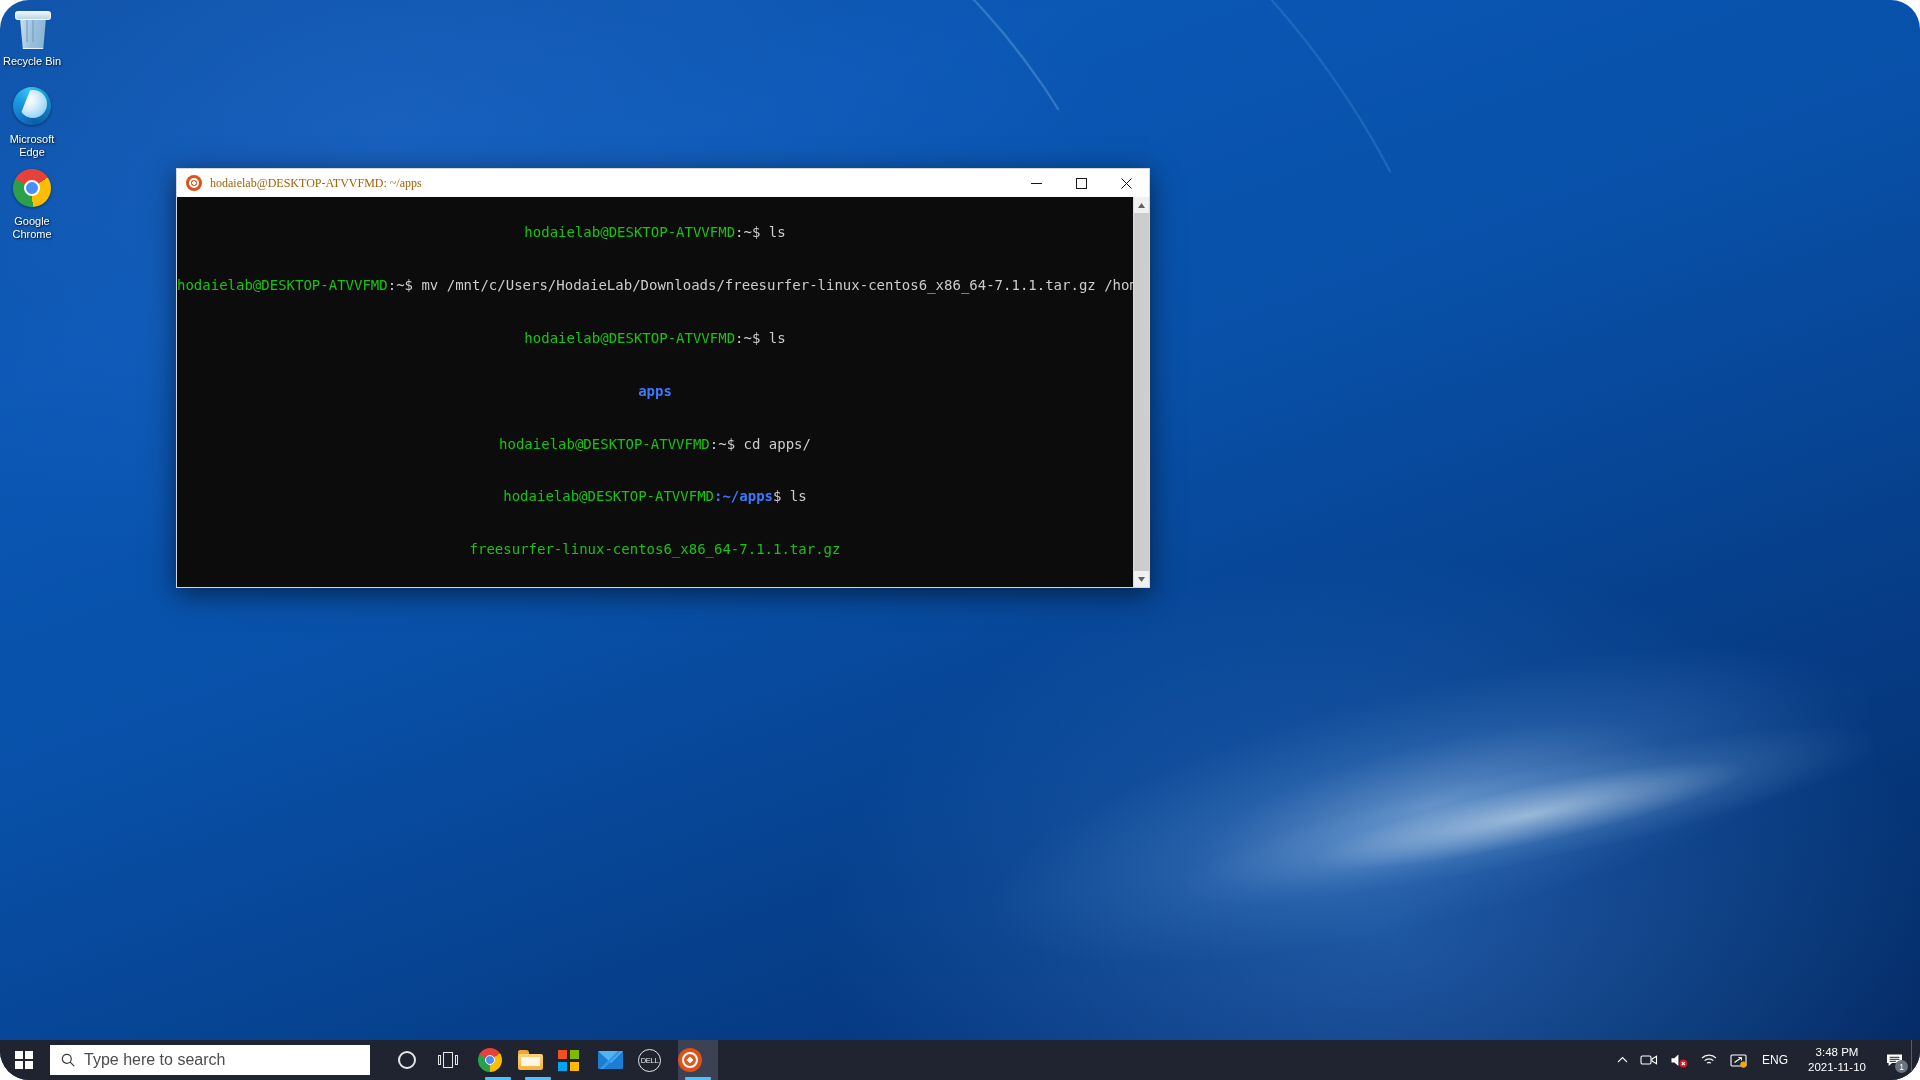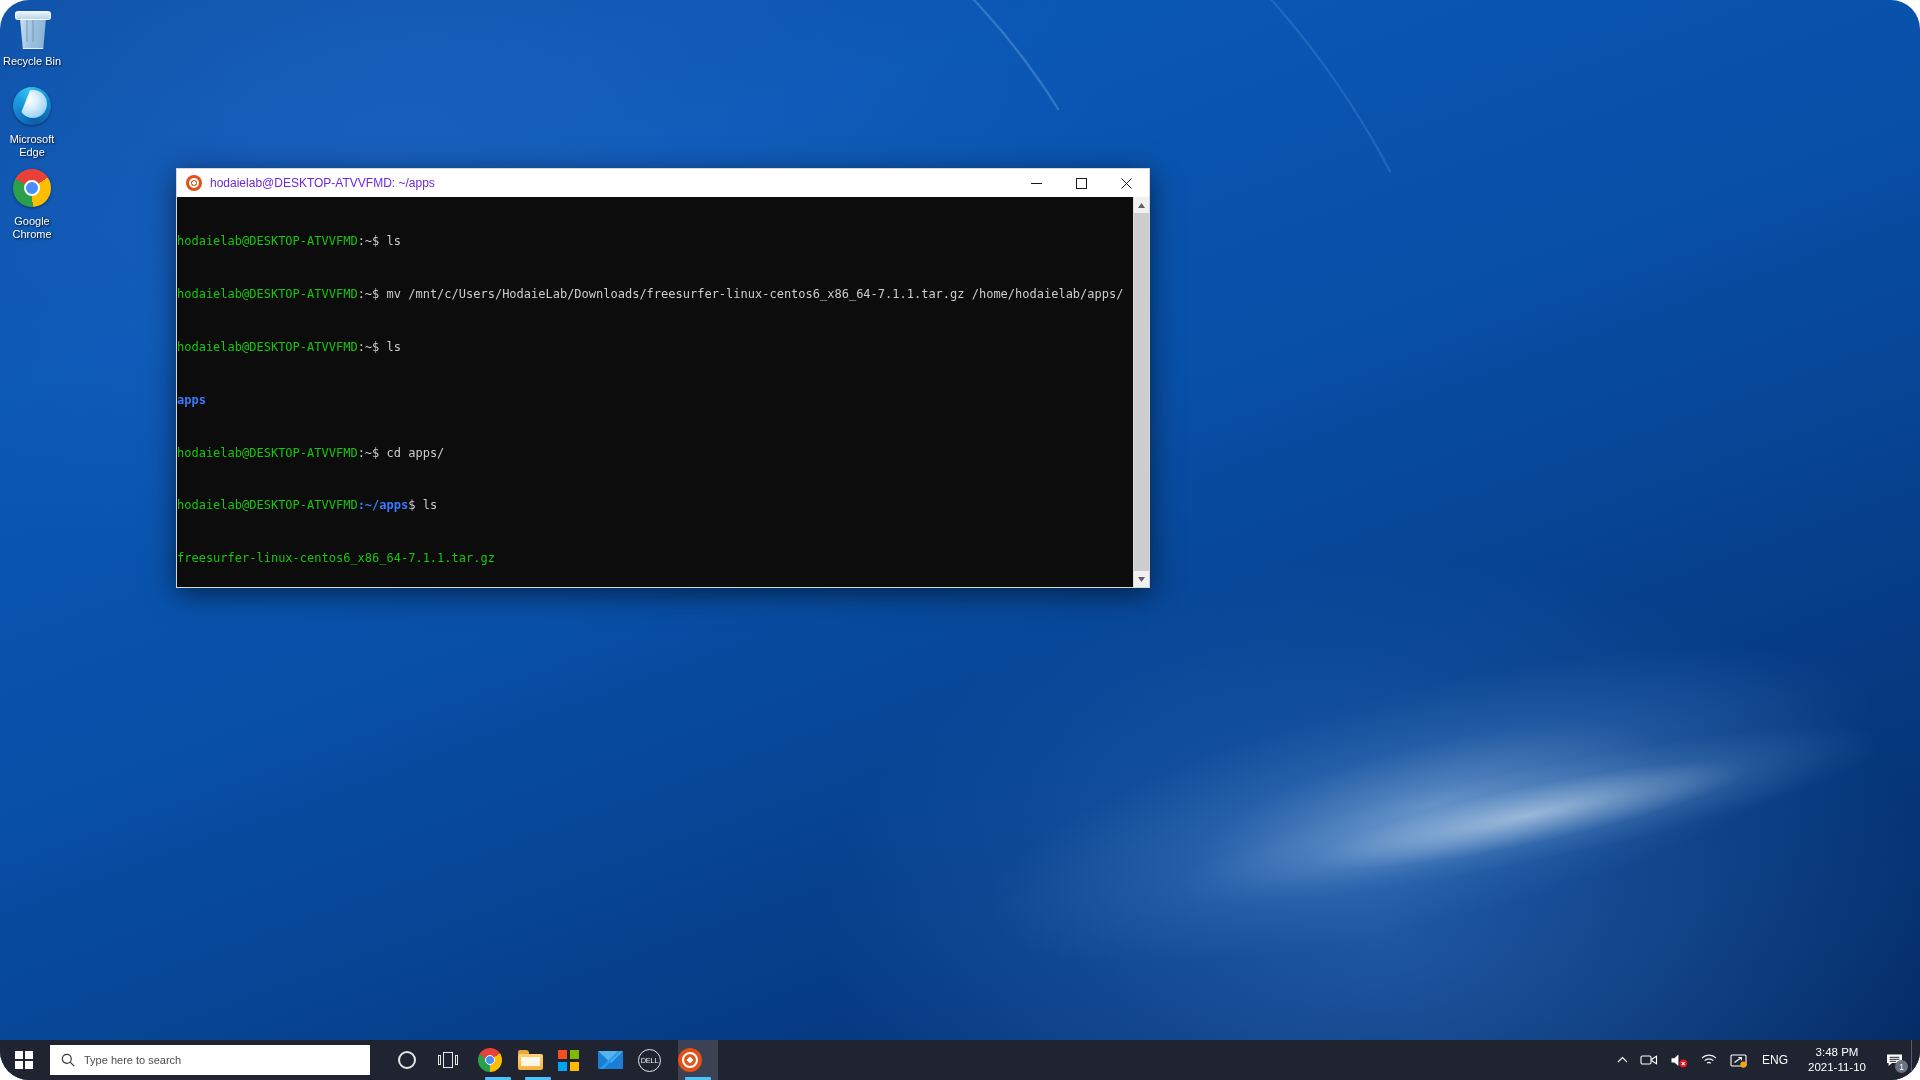--- a/index.html
+++ b/index.html
@@ -138,51 +138,52 @@
     position: relative;
     flex: none;
   }
   .tb-icon::before {
     content: ""; position: absolute; left: 3px; top: 3px;
     width: 10px; height: 10px; border-radius: 50%;
     border: 2px solid #ffffff; box-sizing: border-box;
   }
   #title-text {
     font-size: 12px;
-    color: #6d28d9;
+    color: #a16207;
     white-space: nowrap;
     flex: 1;
-    font-family: Liberation Sans, sans-serif;
+    font-family: Liberation Serif, serif;
   }
   .win-btns { display: flex; height: 29px; }
   .win-btn {
     width: 45px; height: 29px;
     display: flex; align-items: center; justify-content: center;
     cursor: default;
   }
   .win-btn svg { display: block; }
 
   #term-body {
     position: absolute;
     left: 0; top: 29px; right: 0; bottom: 0;
     background: #0c0c0c;
     border: 1px solid #d6d6d6;
     border-top: none;
     box-sizing: border-box;
     display: flex;
   }
   #term-text {
     flex: 1;
-    padding: 12px 0 0 0;
+    padding: 3px 0 0 0;
     font-family: "DejaVu Sans Mono", "Liberation Mono", monospace;
-    font-size: 12px;
+    font-size: 14px;
     line-height: 13.2px;
     white-space: pre;
     overflow: hidden;
     color: #cccccc;
+    text-align: center;
   }
   .tline { padding-left: 0; }
   .c-green { color: #16c60c; }
   .c-white { color: #cccccc; }
   .c-blue  { color: #3b78ff; font-weight: bold; }
   .c-brightgreen { color: #16c60c; }
 
   
   #term-scroll {
     width: 15px;
@@ -226,21 +227,21 @@
 
   #search-box {
     width: 320px; height: 30px;
     background: #ffffff;
     display: flex; align-items: center;
     margin-left: 2px;
     cursor: text;
   }
   #search-box .mag { margin: 0 9px 0 11px; flex: none; }
   #search-input-text {
-    font-size: 11px; color: #4c4c4c;
+    font-size: 16px; color: #4c4c4c;
     font-family: "Liberation Sans", sans-serif;
   }
 
   .tb-app {
     width: 40px; height: 40px;
     display: flex; align-items: center; 
     position: relative;
     cursor: default;
   }
   .tb-app.active { background: #3b4253; }

